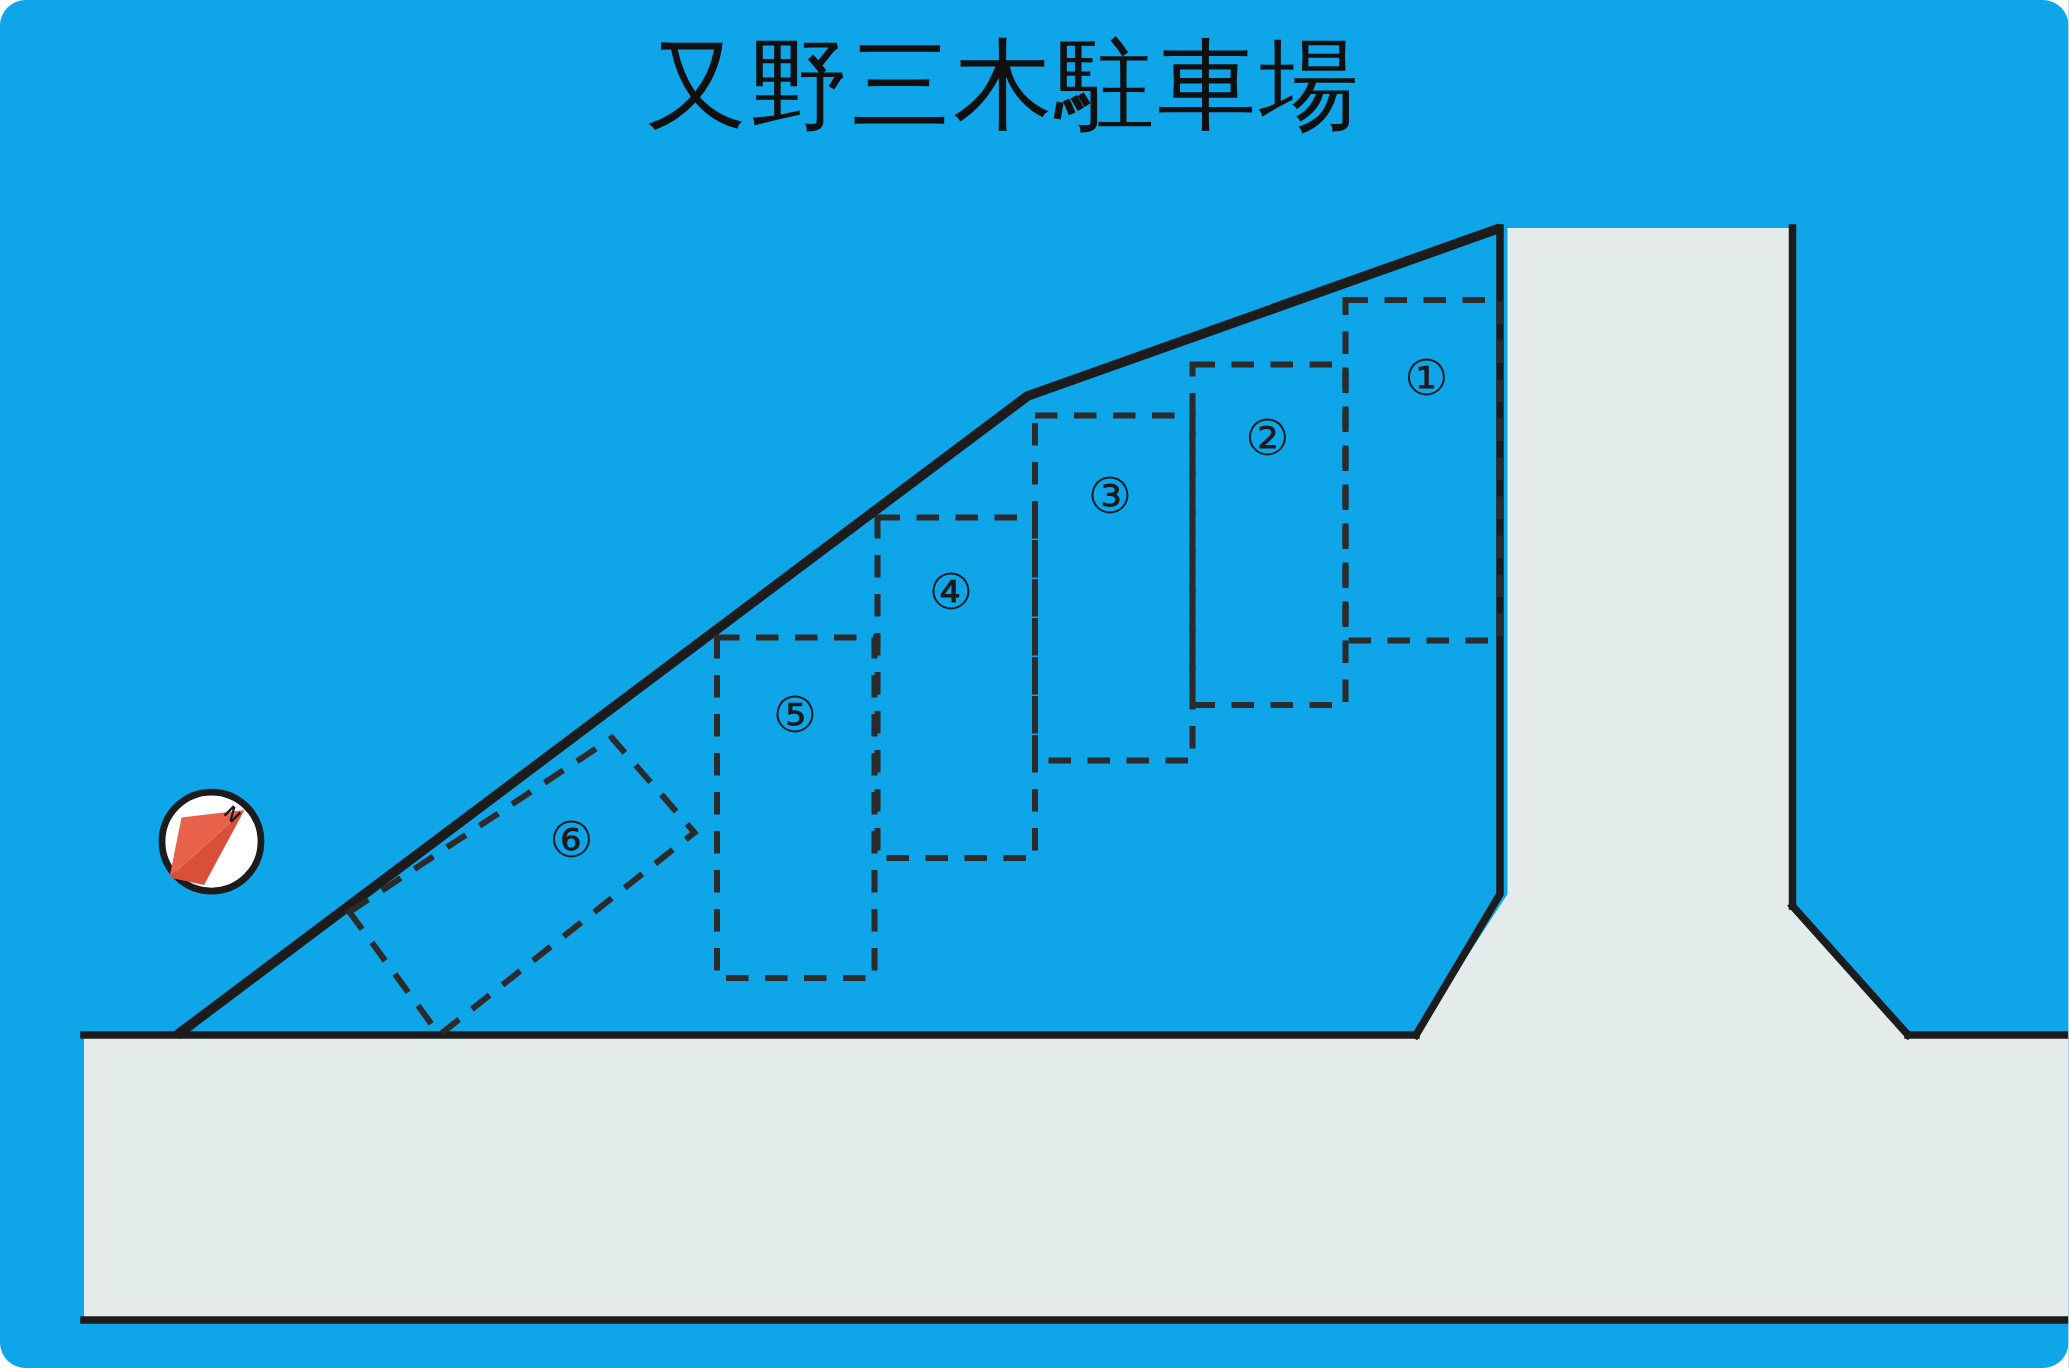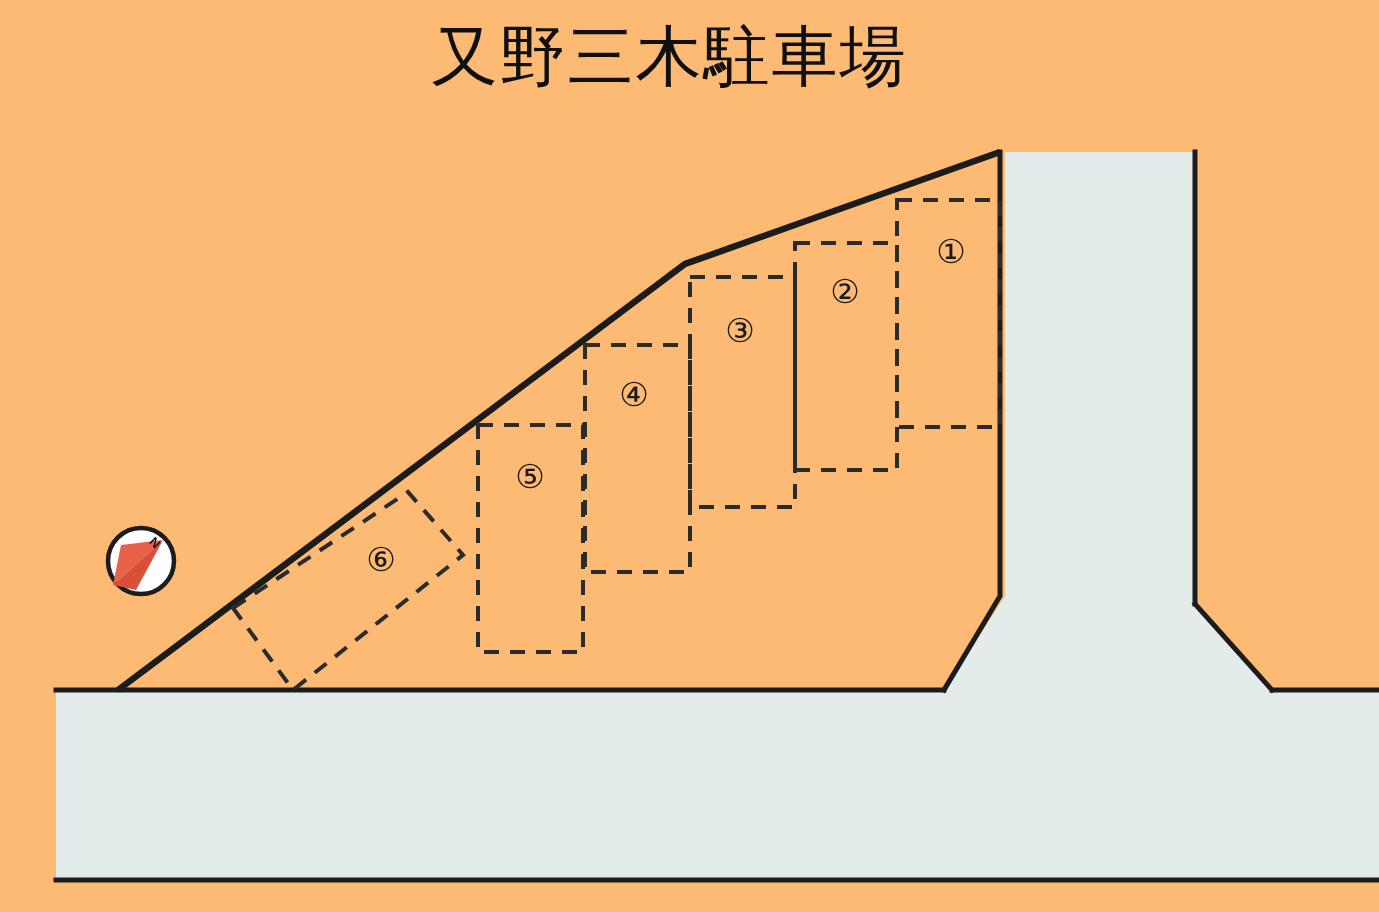--- a/index.html
+++ b/index.html
@@ -63,21 +63,21 @@
     position: absolute;
     font-family: "Liberation Sans", sans-serif;
     font-size: 13px;
     font-weight: bold;
     color: #1a1a1a;
   }
 </style>
 </head>
 <body>
 
-<div id="page" style="background: #fdba74;">
+<div id="page" style="background: #0ea5e9; border-radius: 17px;">
 
   <div class="plan-title"><span class="title-shift">又野三木駐車場</span></div>
 
   <svg id="plan-svg" viewBox="0 0 1379 912">
 
     <g>
       <polygon id="road-fill-0" fill="#e3ebeb" stroke="none" points="1005,152 1195,152 1195,604 1272,690 1379,690 1379,762 1379,880 56,880 56,690 944,690 1005,596"></polygon>
     </g>
 
     <g fill="none" stroke="#1c1c1c" stroke-width="5" stroke-linecap="square" stroke-linejoin="miter">

